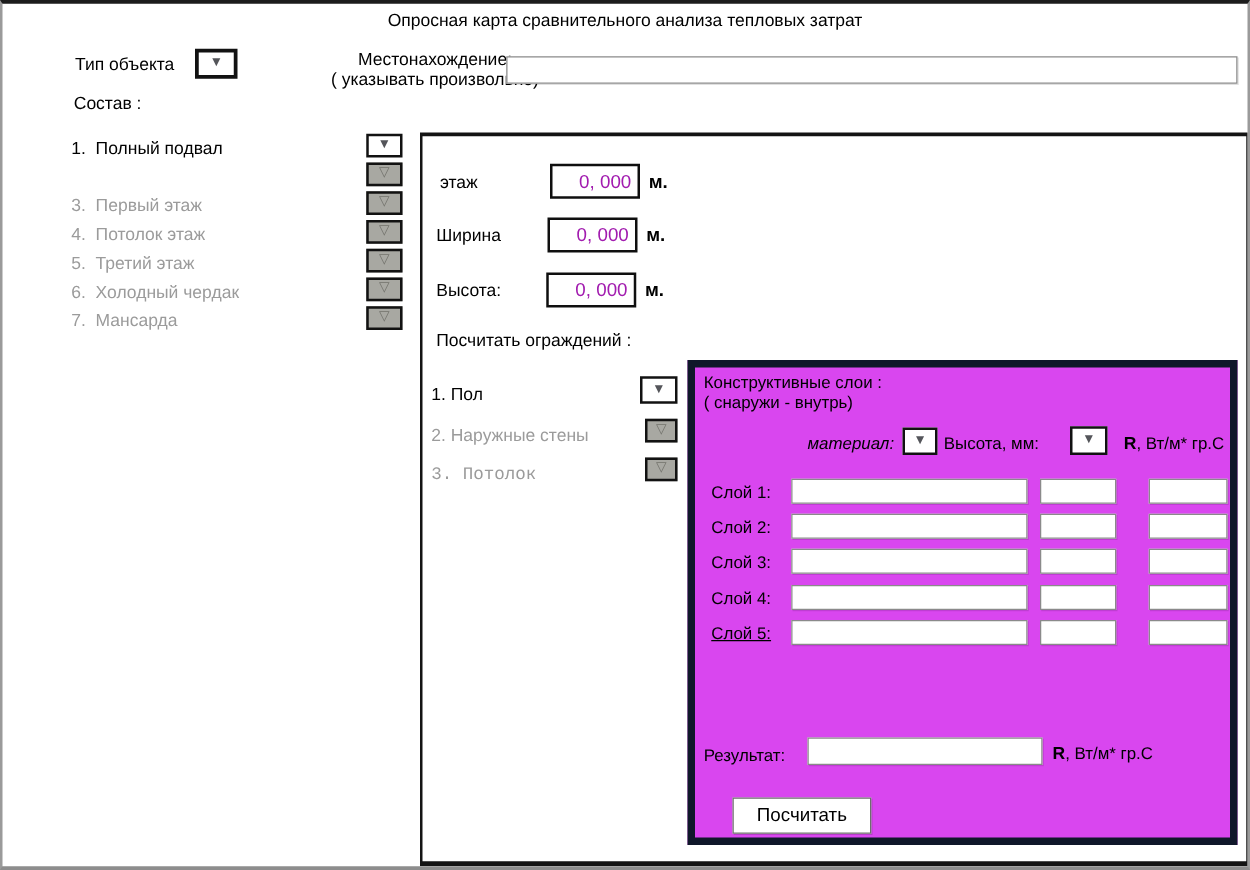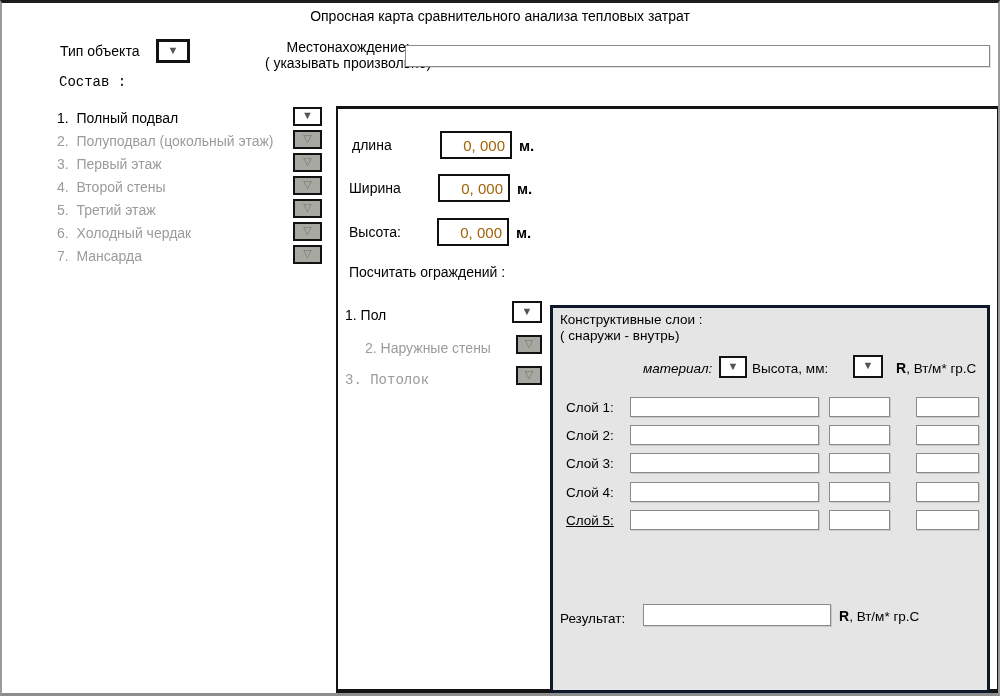--- a/index.html
+++ b/index.html
@@ -25,31 +25,31 @@
   .dd .tri::before{content:"▼";}
   .dd.disabled{background:#a8a8a2;}
   .dd.disabled .tri{color:#73736d;}
   .dd.disabled .tri::before{content:"▽";}
   
   #main-panel{
     left:334px;top:103px;width:663px;height:587px;background:#fff;
     border:2px solid #141414;border-top-width:3px;border-bottom-width:4px;
   }
   #layers-panel{
-    left:212px;top:196px;width:440px;height:388px;background:#e5e5e5;
-    border:3px solid #0f172a;
+    left:212px;top:179px;width:440px;height:388px;background:#d946ef;
+    border:6px solid #0f172a;
   }
   
   .input-plain{
     border:1px solid #8a8a8a;background:#fff;font-family:"Liberation Sans",sans-serif;
     font-size:13px;padding:0 4px;box-shadow:1px 1px 0 rgba(0,0,0,0.12);
   }
   .input-heavy{
     border:2px solid #0f0f0f;background:#fff;font-family:"Liberation Sans",sans-serif;
-    font-size:15px;text-align:right;padding:0 5px;color:#a16207;
+    font-size:15px;text-align:right;padding:0 5px;color:#a21caf;
   }
   .unit{font-size:15px;font-weight:bold;white-space:nowrap;}
   #calc-btn{
     background:#fff;border:1px solid #6e6e6e;font-family:"Liberation Sans",sans-serif;
     font-size:15px;color:#000;cursor:pointer;box-shadow:1px 1px 0 rgba(0,0,0,0.15);
   }
   .title{width:100%;text-align:center;font-size:14px;}
 </style>
 </head>
 <body>
@@ -62,26 +62,25 @@
   <div class="abs dd big" style="left:154px;top:36px;width:34px;height:24px;">
     <span class="tri"></span>
   </div>
 
   <div class="abs" style="left:252px;top:36px;width:188px;text-align:center;">
     <div class="lbl" style="display:block;">Местонахождение:</div>
     <div class="lbl" style="display:block;">( указывать произвольно)</div>
   </div>
   <input class="abs input-plain" style="left: 403px; top: 42px; width: 585px; height: 22px;" value="">
 
-  <div class="abs lbl" style="left:57px;top:71px;font-family:Liberation Mono, monospace;">Состав :</div>
+  <div class="abs lbl" style="left:57px;top:71px;">Состав :</div>
 
   <div class="abs lbl" style="left:55px;top:107px;"><span>1.</span>&nbsp; <span>Полный подвал</span></div>
-  <div class="abs lbl gray" style="left:55px;top:130px;"><span>2.</span>&nbsp; <span>Полуподвал (цокольный этаж)</span></div>
   <div class="abs lbl gray" style="left:55px;top:153px;text-align:right;"><span>3.</span>&nbsp; <span>Первый этаж</span></div>
-  <div class="abs lbl gray" style="left:55px;top:176px;"><span>4.</span>&nbsp; <span>Второй стены</span></div>
+  <div class="abs lbl gray" style="left:55px;top:176px;"><span>4.</span>&nbsp; <span>Потолок этаж</span></div>
   <div class="abs lbl gray" style="left:55px;top:199px;"><span>5.</span>&nbsp; <span>Третий этаж</span></div>
   <div class="abs lbl gray" style="left:55px;top:222px;text-align:right;"><span>6.</span>&nbsp; <span>Холодный чердак</span></div>
   <div class="abs lbl gray" style="left:55px;top:245px;"><span>7.</span>&nbsp; <span>Мансарда</span></div>
 
   <div class="abs dd" style="left:291px;top:104px;width:29px;height:19px;">
       <span class="tri"></span>
     </div>
   <div class="abs dd disabled" style="left:291px;top:127px;width:29px;height:19px;">
       <span class="tri"></span>
     </div>
@@ -96,40 +95,40 @@
     </div>
   <div class="abs dd disabled" style="left:291px;top:219px;width:29px;height:19px;">
       <span class="tri"></span>
     </div>
   <div class="abs dd disabled" style="left:291px;top:242px;width:29px;height:19px;">
       <span class="tri"></span>
     </div>
 
   <div id="main-panel" class="abs">
 
-    <div class="abs lbl" style="left:14px;top:28px;">длина</div>
+    <div class="abs lbl" style="left:14px;top:28px;">этаж</div>
     <input class="abs input-heavy" style="left: 102px; top: 22px; width: 72px; height: 28px;" value="0, 000">
     <div class="abs unit" style="left:181px;top:28px;">м.</div>
 
     <div class="abs lbl" style="left:11px;top:71px;">Ширина</div>
     <input class="abs input-heavy" style="left: 100px; top: 65px; width: 72px; height: 28px;" value="0, 000">
     <div class="abs unit" style="left:179px;top:71px;">м.</div>
 
     <div class="abs lbl" style="left:11px;top:115px;">Высота:</div>
     <input class="abs input-heavy" style="left: 99px; top: 109px; width: 72px; height: 28px;" value="0, 000">
     <div class="abs unit" style="left:178px;top:115px;">м.</div>
 
     <div class="abs lbl" style="left:11px;top:155px;">Посчитать ограждений :</div>
 
     <div class="abs lbl" style="left:7px;top:198px;"><span>1.</span> <span>Пол</span></div>
     <div class="abs dd" style="left:174px;top:192px;width:30px;height:22px;">
         <span class="tri"></span>
       </div>
 
-    <div class="abs lbl gray" style="left:7px;top:231px;margin-left:20px;"><span>2.</span> <span>Наружные стены</span></div>
+    <div class="abs lbl gray" style="left:7px;top:231px;"><span>2.</span> <span>Наружные стены</span></div>
     <div class="abs dd disabled" style="left:178px;top:226px;width:26px;height:19px;">
         <span class="tri"></span>
       </div>
 
     <div class="abs lbl gray" style="left:7px;top:263px;font-family:Liberation Mono, monospace;"><span>3.</span> <span>Потолок</span></div>
     <div class="abs dd disabled" style="left:178px;top:257px;width:26px;height:19px;">
         <span class="tri"></span>
       </div>
 
     <div id="layers-panel" class="abs">
@@ -168,16 +167,17 @@
 
       <div class="abs small-lbl" style="left:13px;top:205px;text-decoration:underline;">Слой 5:</div>
       <input class="abs input-plain" style="left: 77px; top: 202px; width: 189px; height: 20px;" value="">
       <input class="abs input-plain" style="left: 276px; top: 202px; width: 61px; height: 20px;" value="">
       <input class="abs input-plain" style="left: 363px; top: 202px; width: 63px; height: 20px;" value="">
 
       <div class="abs small-lbl" style="left:7px;top:303px;">Результат:</div>
       <input class="abs input-plain" style="left: 90px; top: 296px; width: 188px; height: 22px;" value="">
       <div class="abs small-lbl" style="left:286px;top:301px;"><span class="bold" style="font-size:14px;">R</span><span>, Вт/м* гр.С</span></div>
 
+      <button id="calc-btn" class="abs" style="left:30px;top:344px;width:111px;height:29px;">Посчитать</button>
     </div>
 
   </div>
 </div>
 
 </body></html>

